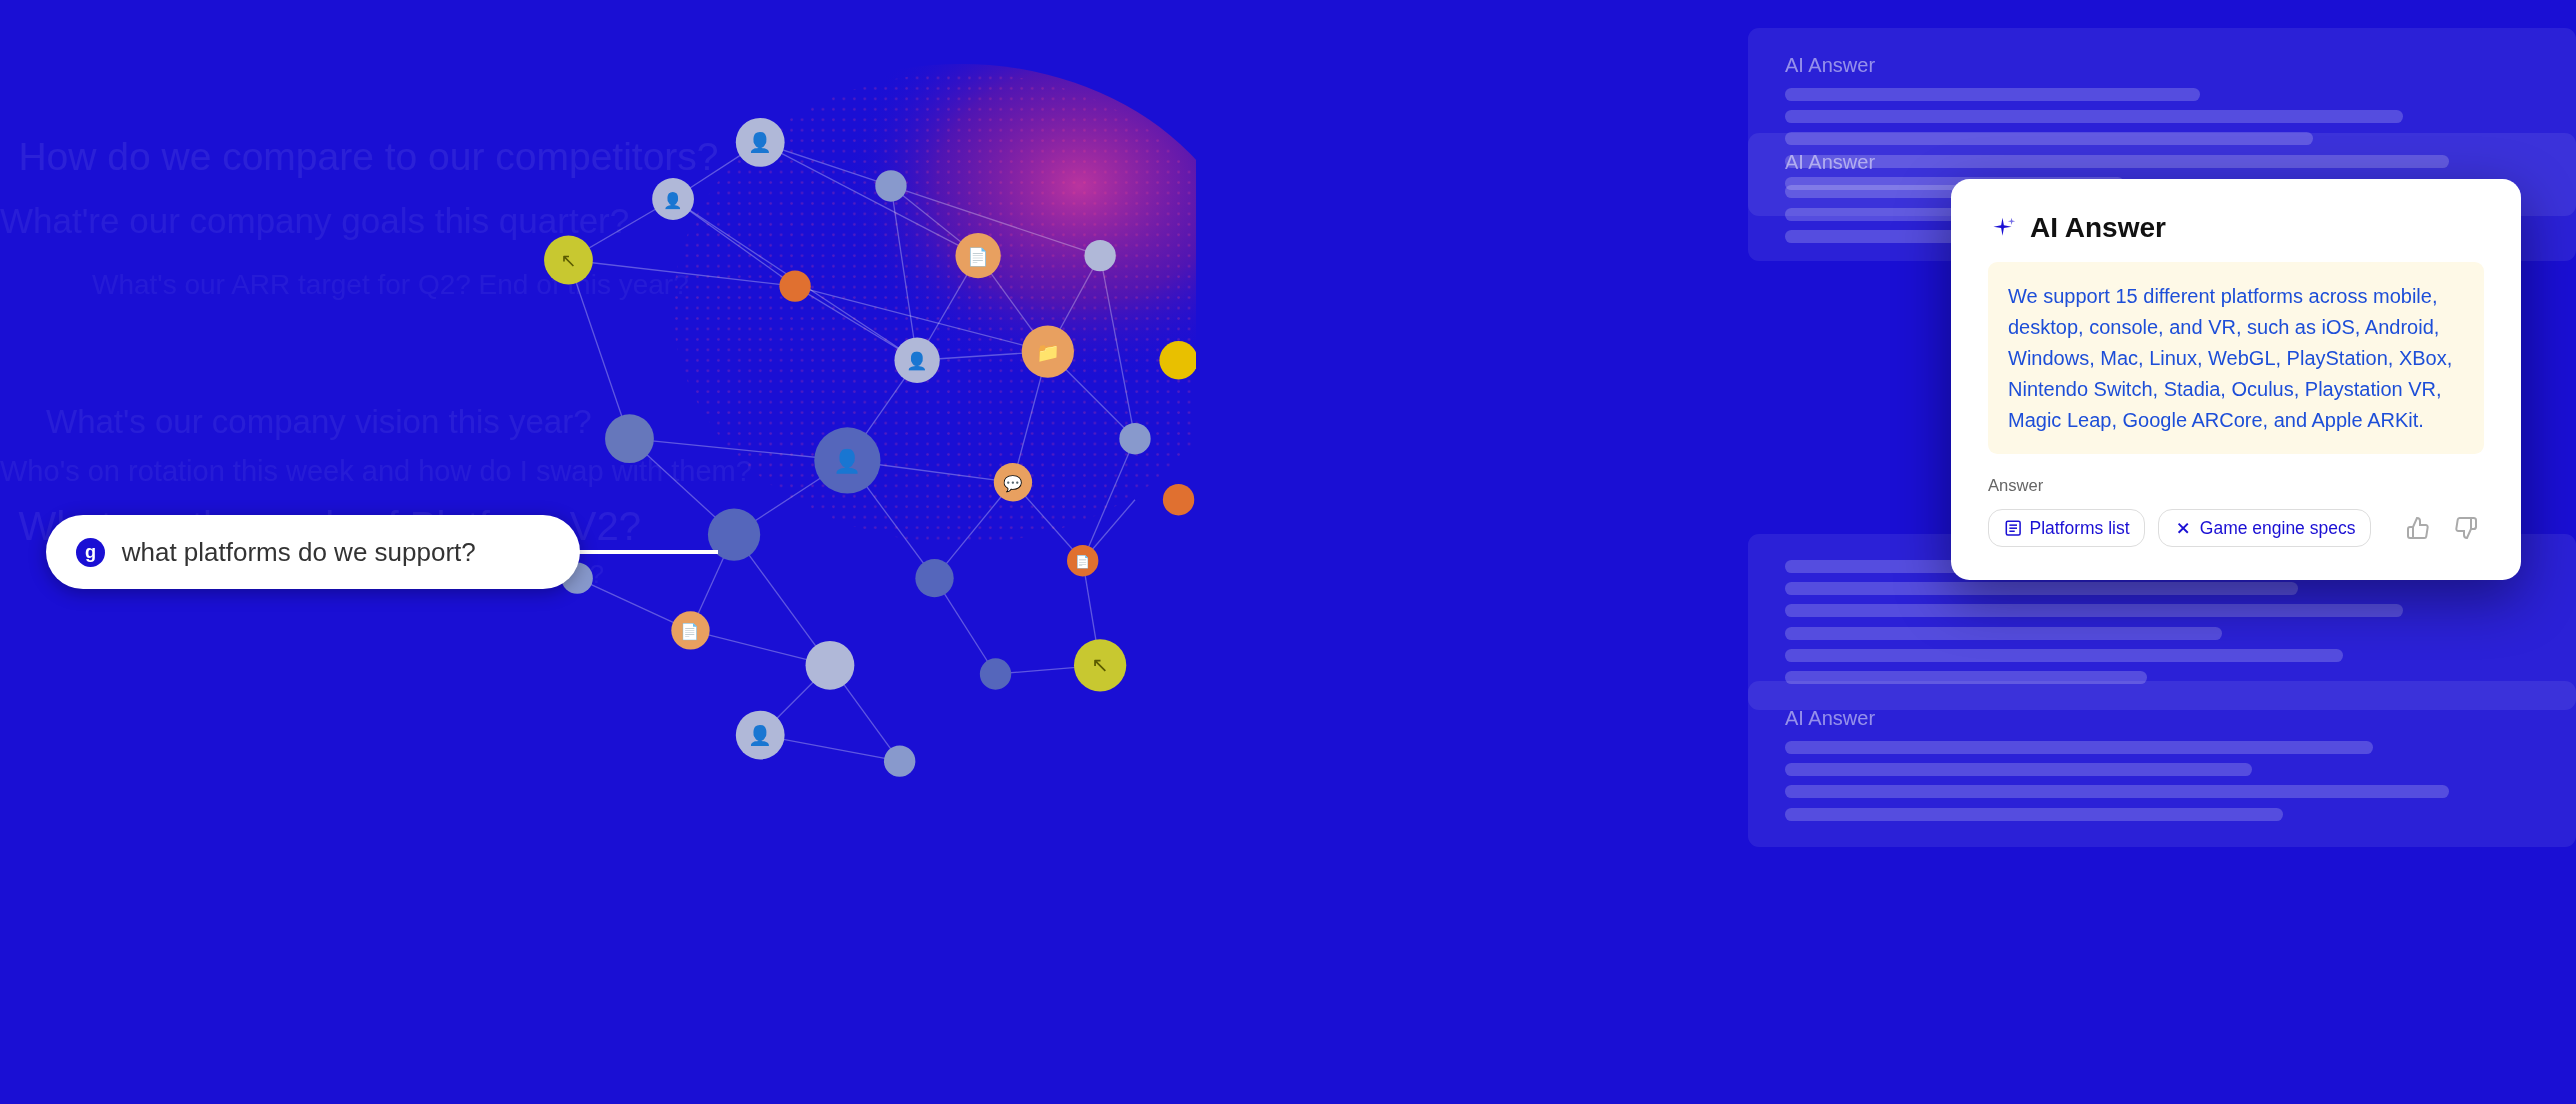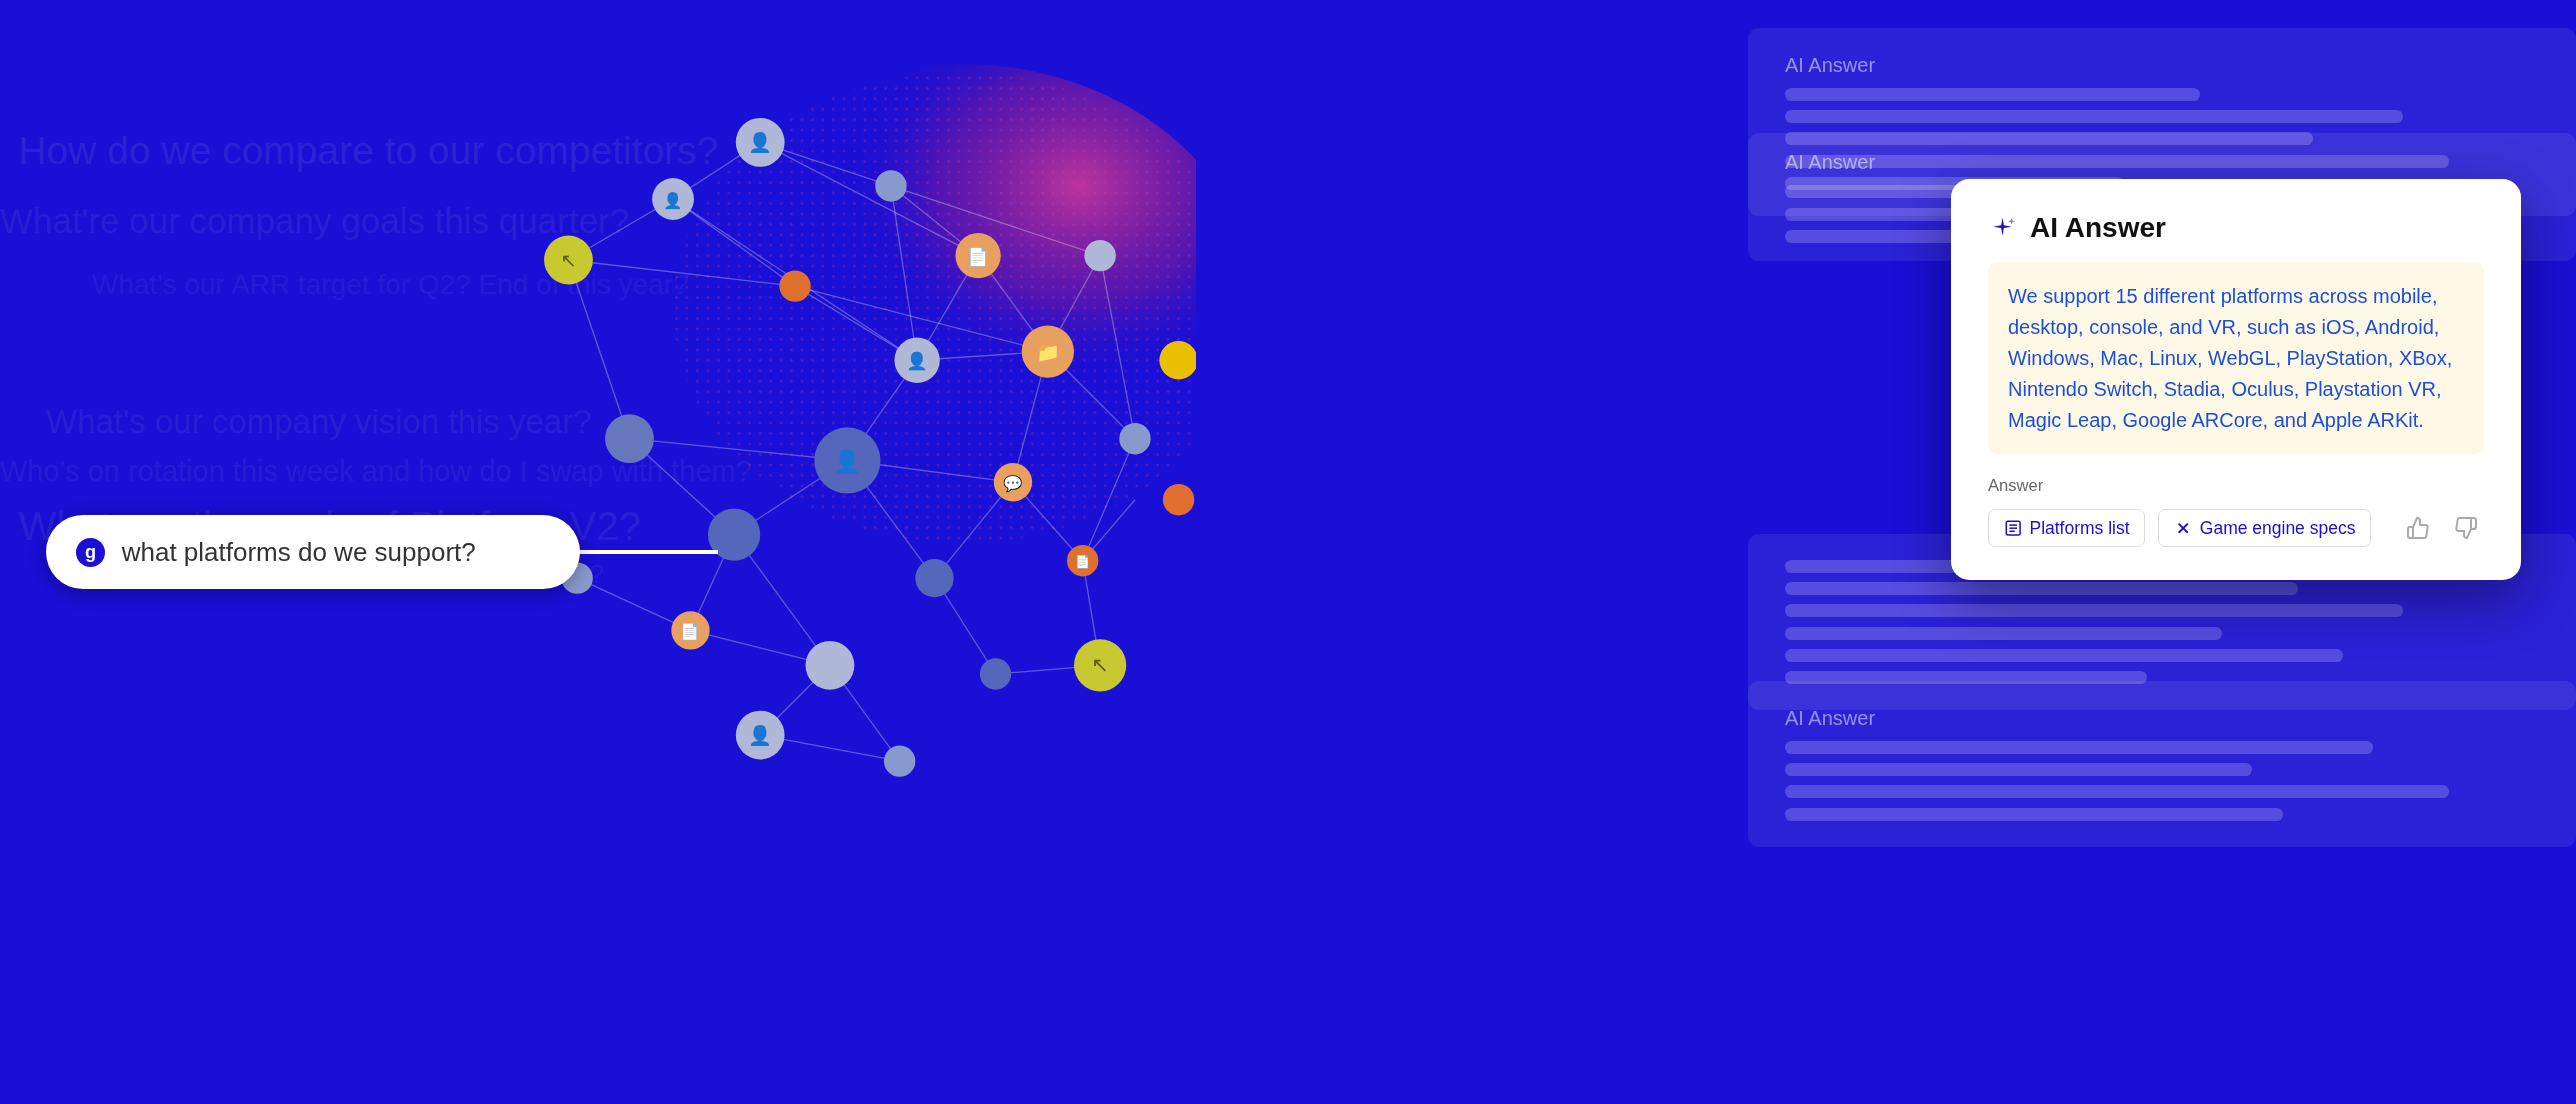--- a/index.html
+++ b/index.html
@@ -171,21 +171,21 @@
       display: flex;
       align-items: center;
       gap: 13px;
     }
 
     .source-chip {
       display: flex;
       align-items: center;
       gap: 7.4px;
       border: 1.4px solid #ddd;
-      border-radius: 7px;
+      border-radius: 14px;
       padding: 7.4px 14.7px;
       font-size: 17.5px;
       color: #1a0fd4;
       font-weight: 500;
       cursor: pointer;
     }
 
     .source-chip svg {
       width: 18.4px;
       height: 18.4px;
@@ -220,21 +220,21 @@
       width: 184px;
       height: 3.7px;
       background: white;
       z-index: 8;
     }
   </style>
 </head>
 <body>
 
 <div class="bg-queries">
-  <div class="bg-query" style="top:129px;left:18.4px;font-size:39px;opacity:0.3;">How do we compare to our competitors?</div>
+  <div class="bg-query" style="top:135px;left:18.4px;font-size:39px;opacity:0.3;">How do we compare to our competitors?</div>
   <div class="bg-query" style="top:201px;left:0px;font-size:35px;opacity:0.25;">What're our company goals this quarter?</div>
   <div class="bg-query" style="top:269px;left:92px;font-size:28px;opacity:0.2;">What's our ARR target for Q2? End of this year?</div>
   <div class="bg-query" style="top:403px;left:46px;font-size:33px;opacity:0.25;">What's our company vision this year?</div>
   <div class="bg-query" style="top:455px;left:0px;font-size:29px;opacity:0.22;">Who's on rotation this week and how do I swap with them?</div>
   <div class="bg-query" style="top:504px;left:18.4px;font-size:40px;opacity:0.28;">What are the goals of Platform V2?</div>
   <div class="bg-query" style="top:559px;left:166px;font-size:26px;opacity:0.2;">How do I request a new corporate cc?</div>
 </div>
 
 <div class="search-area">
   <div class="search-bar">

